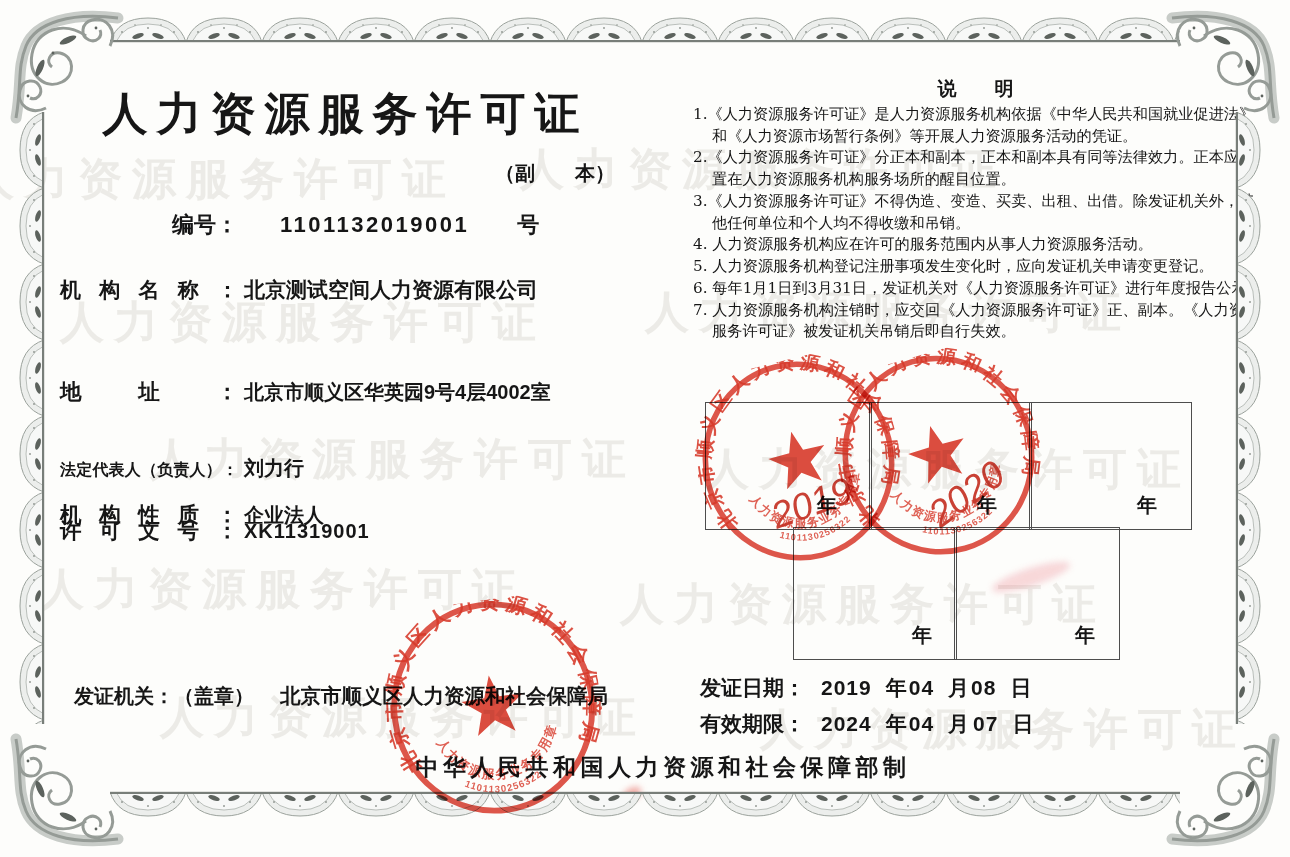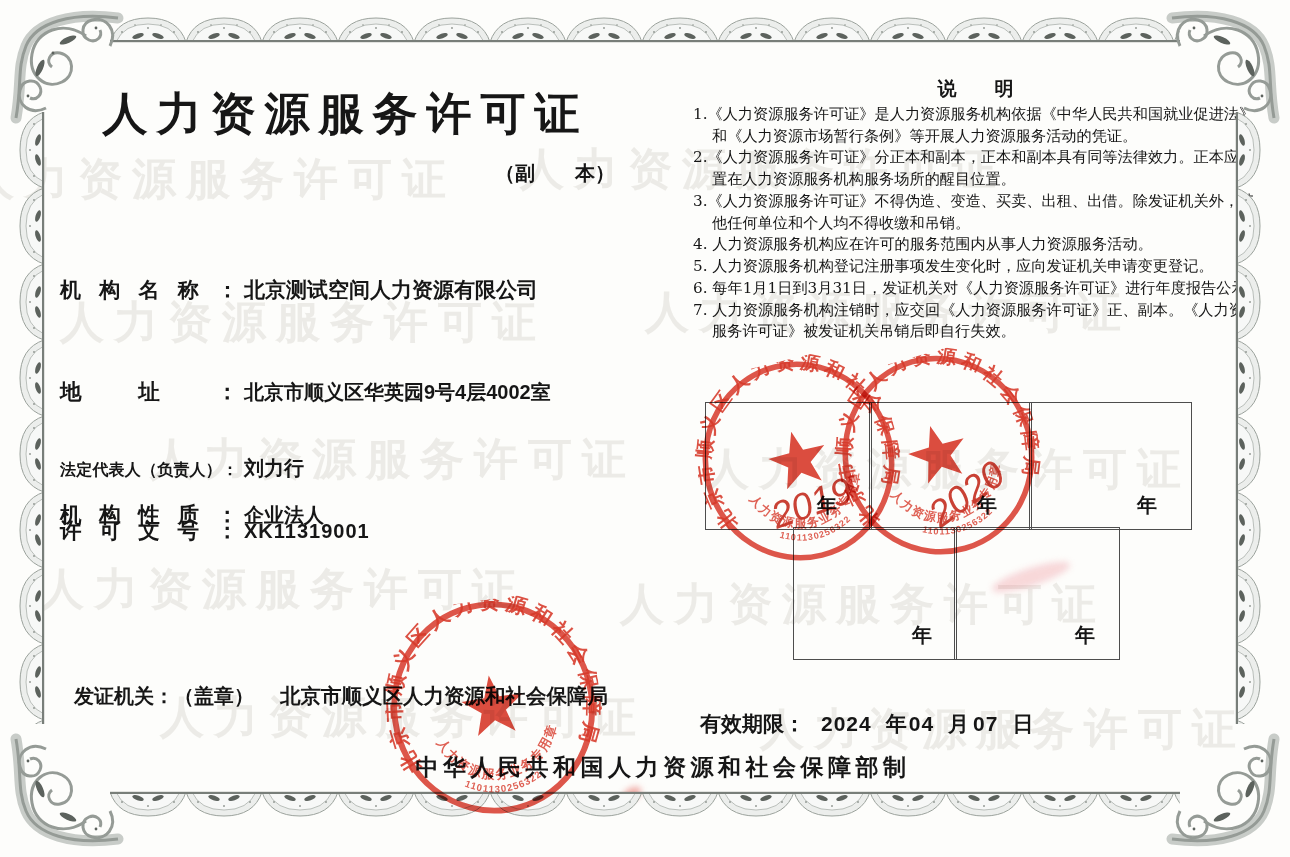--- a/index.html
+++ b/index.html
@@ -212,20 +212,23 @@
   <span class="wm" style="left:645px;top:283px">人力资源服务许可证</span>
   <span class="wm" style="left:150px;top:430px">人力资源服务许可证</span>
   <span class="wm" style="left:705px;top:440px">人力资源服务许可证</span>
   <span class="wm" style="left:40px;top:560px">人力资源服务许可证</span>
   <span class="wm" style="left:620px;top:575px">人力资源服务许可证</span>
   <span class="wm" style="left:160px;top:688px">人力资源服务许可证</span>
   <span class="wm" style="left:760px;top:700px">人力资源服务许可证</span>
 
   <div class="title">人力资源服务许可证</div>
   <div class="subtitle">（副　　本）</div>
+  <div class="serial">
+    <span class="s-label">编号：</span><span class="s-value">1101132019001</span><span class="s-suffix">号</span>
+  </div>
 
   <div class="frow" style="top:276px">
     <span class="f-label" style="font-size:21px">机构名称：</span><span class="f-value" style="font-size:21px">北京测试空间人力资源有限公司</span>
   </div>
   <div class="frow" style="top:377px">
     <span class="f-label" style="font-size:21.5px">地址：</span><span class="f-value" style="font-size:20px">北京市顺义区华英园9号4层4002室</span>
   </div>
   <div class="frow" style="top:455px">
     <span class="f-label" style="font-size:16px">法定代表人（负责人）：</span><span class="f-value" style="font-size:20px">刘力行</span>
   </div>
@@ -262,20 +265,23 @@
   <div class="cell r2" style="left:793px;top:527px;width:162px;height:131px">
       <span class="unit">年</span>
     </div>
   <div class="cell r2" style="left:954px;top:527px;width:164px;height:131px">
       <span class="unit">年</span>
     </div>
 
   <div class="smudge" style="left:990px;top:568px;width:82px;height:18px;background:rgba(233,120,130,0.28);transform:rotate(-18deg)"></div>
   <div class="smudge" style="left:622px;top:788px;width:20px;height:12px;background:rgba(224,70,60,0.45);transform:rotate(-30deg)"></div>
 
+  <div class="date-row" style="top:674px">
+    <span>发证日期：</span><span class="dv">2019</span><span class="du gap">年</span><span class="dv" style="margin-left:2px">04</span><span class="du gap">月</span><span class="dv" style="margin-left:2px">08</span><span class="du gap">日</span>
+  </div>
   <div class="date-row" style="top:710px">
     <span>有效期限：</span><span class="dv">2024</span><span class="du gap">年</span><span class="dv" style="margin-left:2px">04</span><span class="du gap">月</span><span class="dv" style="margin-left:4px">07</span><span class="du gap">日</span>
   </div>
   <div class="footer-line">中华人民共和国人力资源和社会保障部制</div>
 
   <div class="stamp-wrap" style="left:698px;top:360px;transform:rotate(-14deg)">
     <svg class="stamp" width="202" height="202" viewBox="-100 -100 200 200">
       <defs>
         <path id="s1r" d="M -76,40 A 86,90 0 1 1 76,40"></path>
         <path id="s1i" d="M -54,30 A 60,64 0 0 0 54,30"></path>

